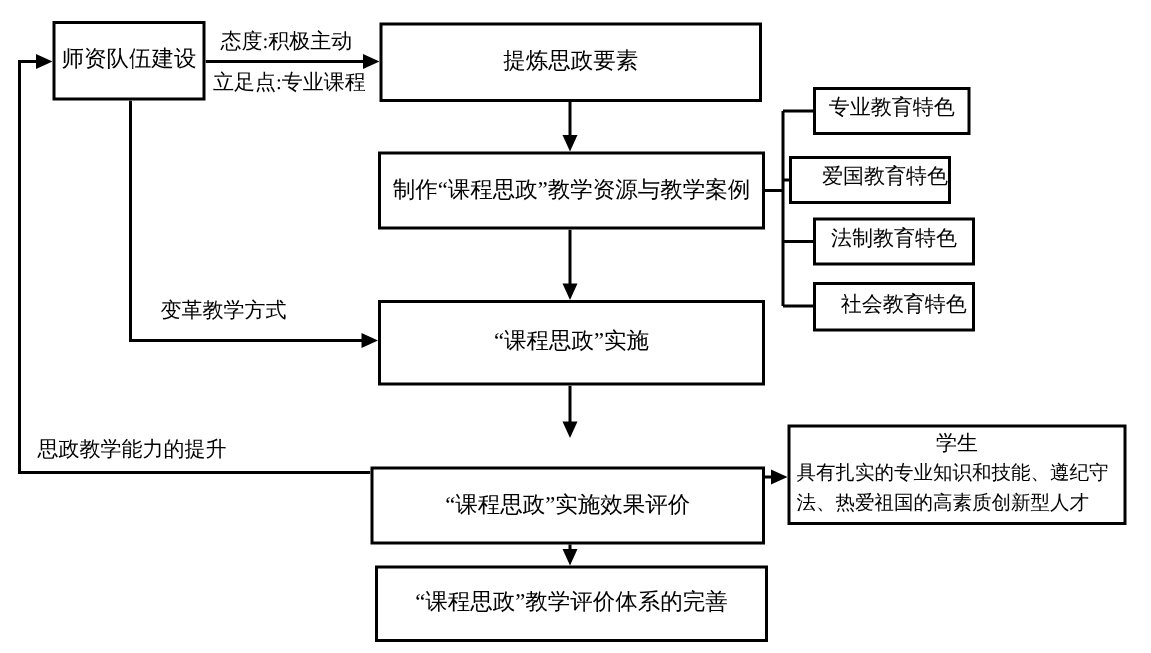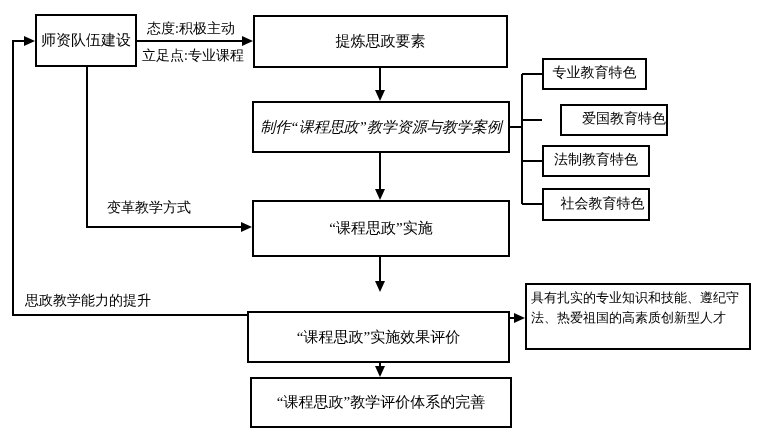--- a/index.html
+++ b/index.html
@@ -76,45 +76,46 @@
   </svg>
 
   <div class="box" style="left:35px;top:14px;width:102px;height:53px;">
       <span>师资队伍建设</span>
     </div>
 
   <div class="box" style="left:253px;top:15px;width:255px;height:53px;">
       <span>提炼思政要素</span>
     </div>
 
-  <div class="box" style="left:252px;top:101px;width:258px;height:52px;font-style:italic;">
+  <div class="box" style="left:252px;top:101px;width:258px;height:52px;">
       <span>制作“课程思政”教学资源与教学案例</span>
     </div>
 
   <div class="box" style="left:252px;top:200px;width:258px;height:57px;">
       <span>“课程思政”实施</span>
     </div>
 
   <div class="box" style="left:247px;top:292px;width:263px;height:52px;margin-top:19px;">
       <span>“课程思政”实施效果评价</span>
     </div>
 
   <div class="box" style="left:250px;top:377px;width:262px;height:51px;">
       <span>“课程思政”教学评价体系的完善</span>
     </div>
 
   <div id="student-box">
+    <div class="title">学生</div>
     <div class="body">具有扎实的专业知识和技能、遵纪守法、热爱祖国的高素质创新型人才</div>
   </div>
 
   <div class="box small" style="left:542px;top:58px;width:105px;height:32px;">
       <span>专业教育特色</span>
     </div>
 
-  <div class="box small" style="left:560px;top:104px;width:108px;height:32px;padding-left:20px;">
+  <div class="box small" style="left:526px;top:104px;width:108px;height:32px;padding-left:20px;">
       <span>爱国教育特色</span>
     </div>
 
   <div class="box small" style="left:542px;top:145px;width:108px;height:32px;text-align:right;">
       <span>法制教育特色</span>
     </div>
 
   <div class="box small" style="left:542px;top:188px;width:108px;height:33px;padding-left:13px;">
       <span>社会教育特色</span>
     </div>

